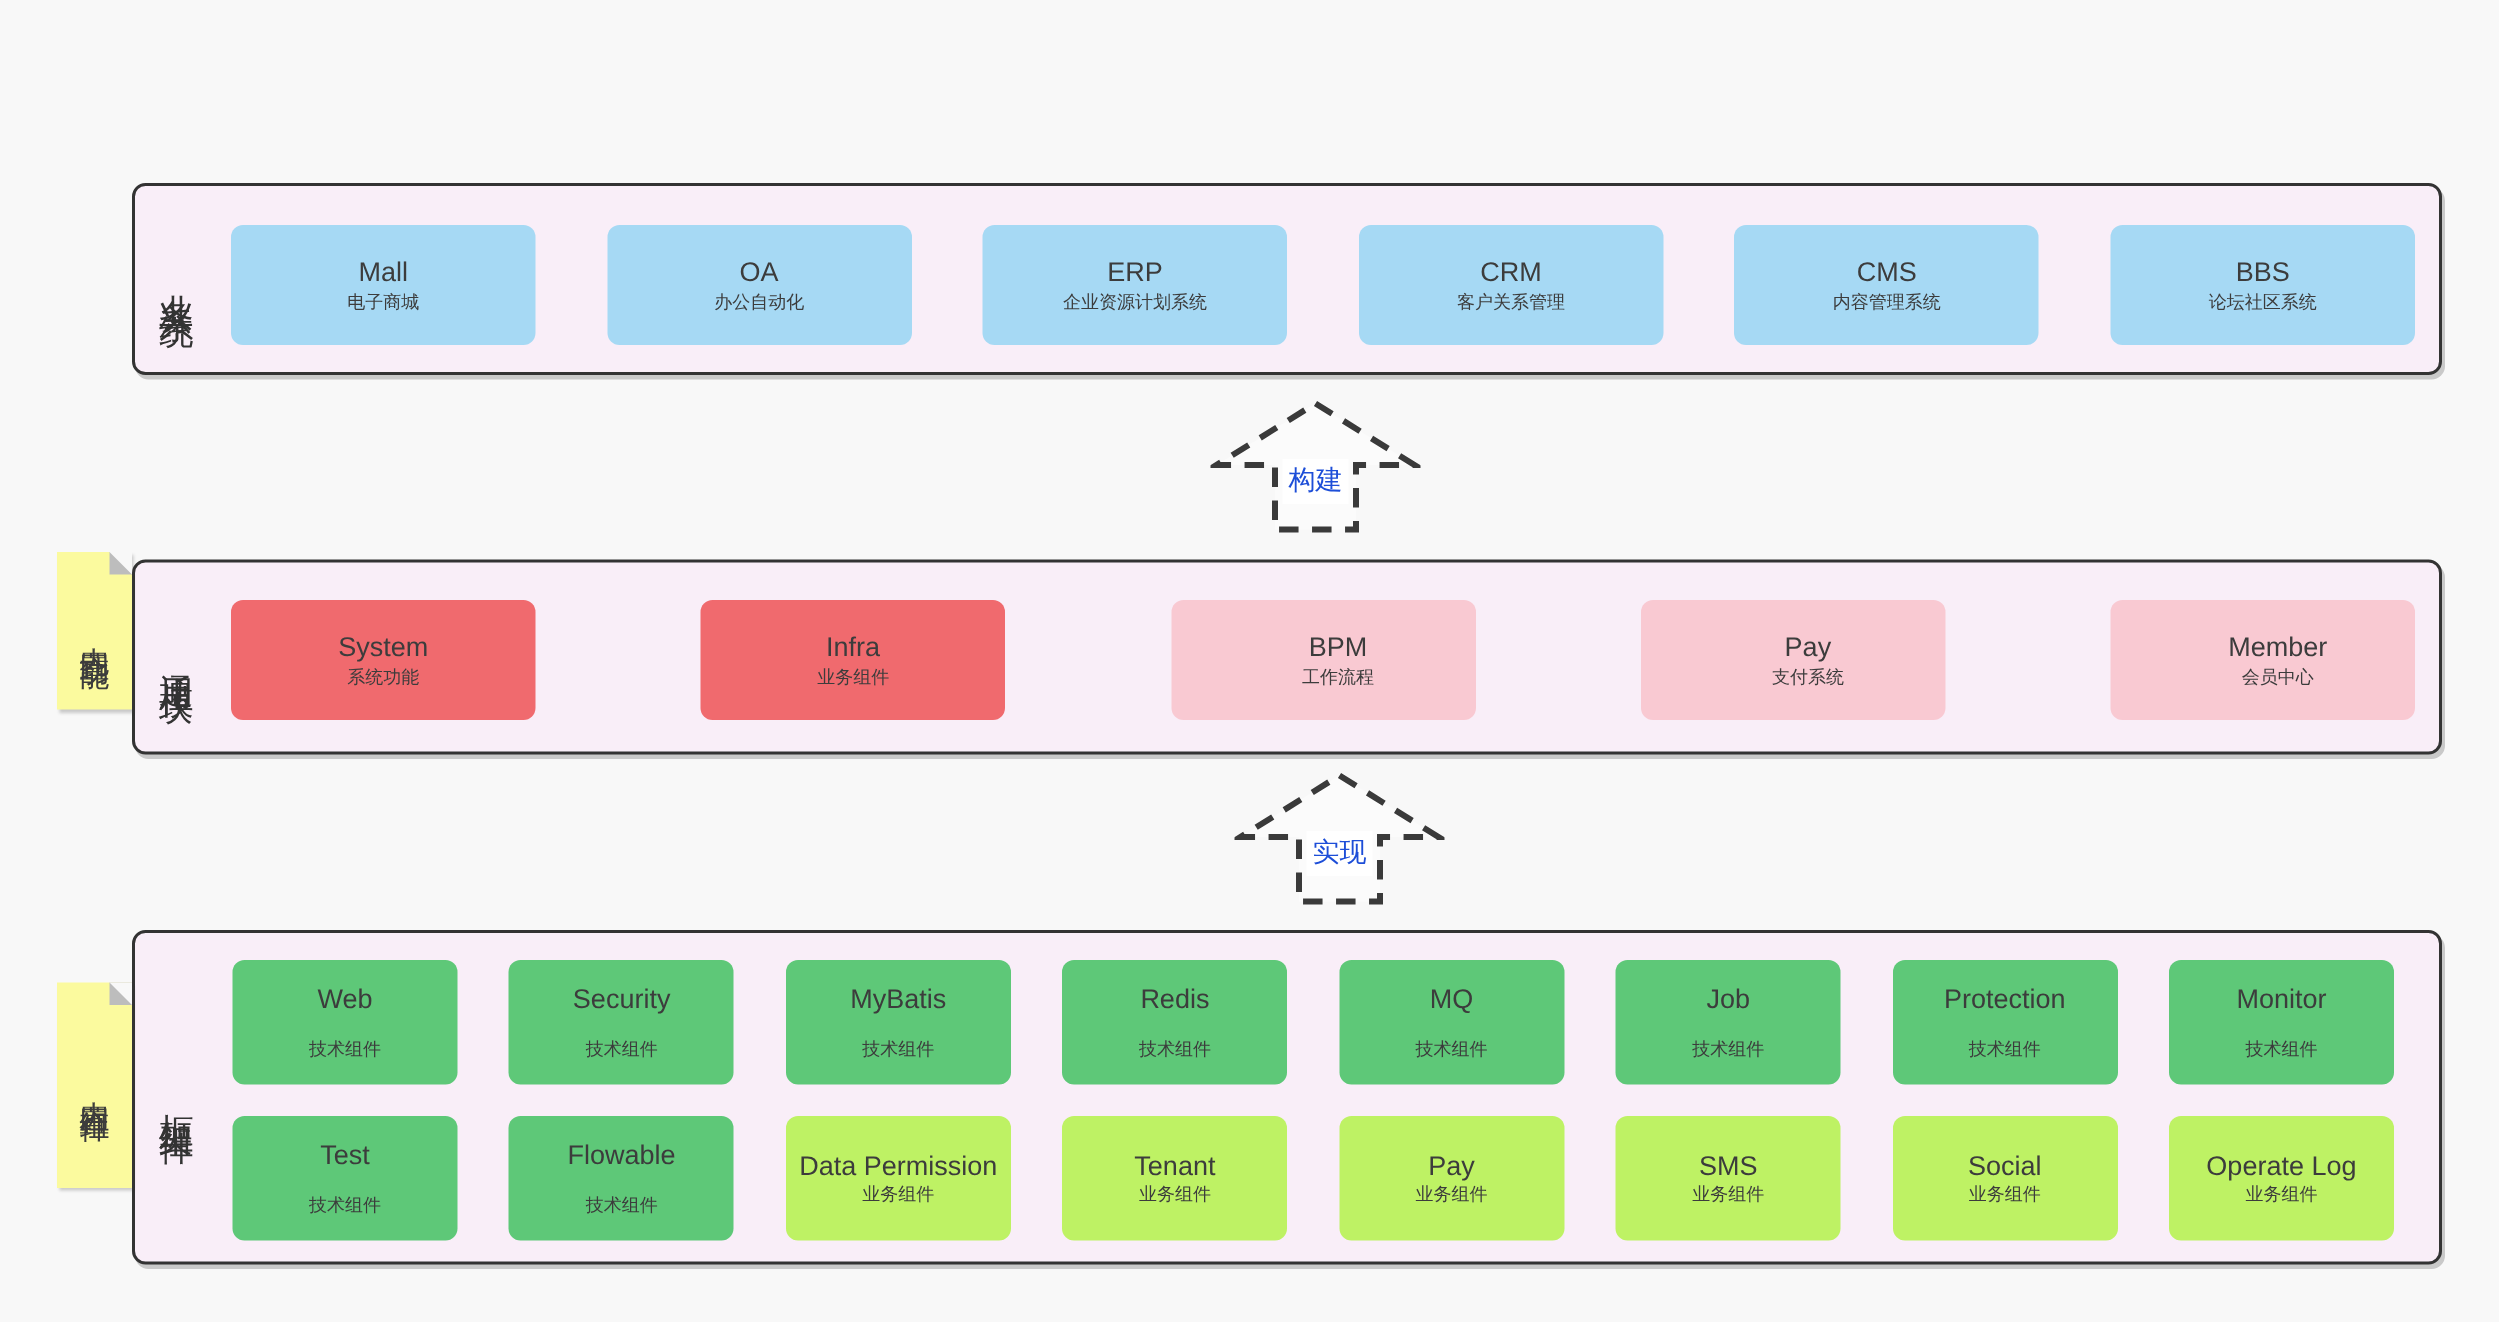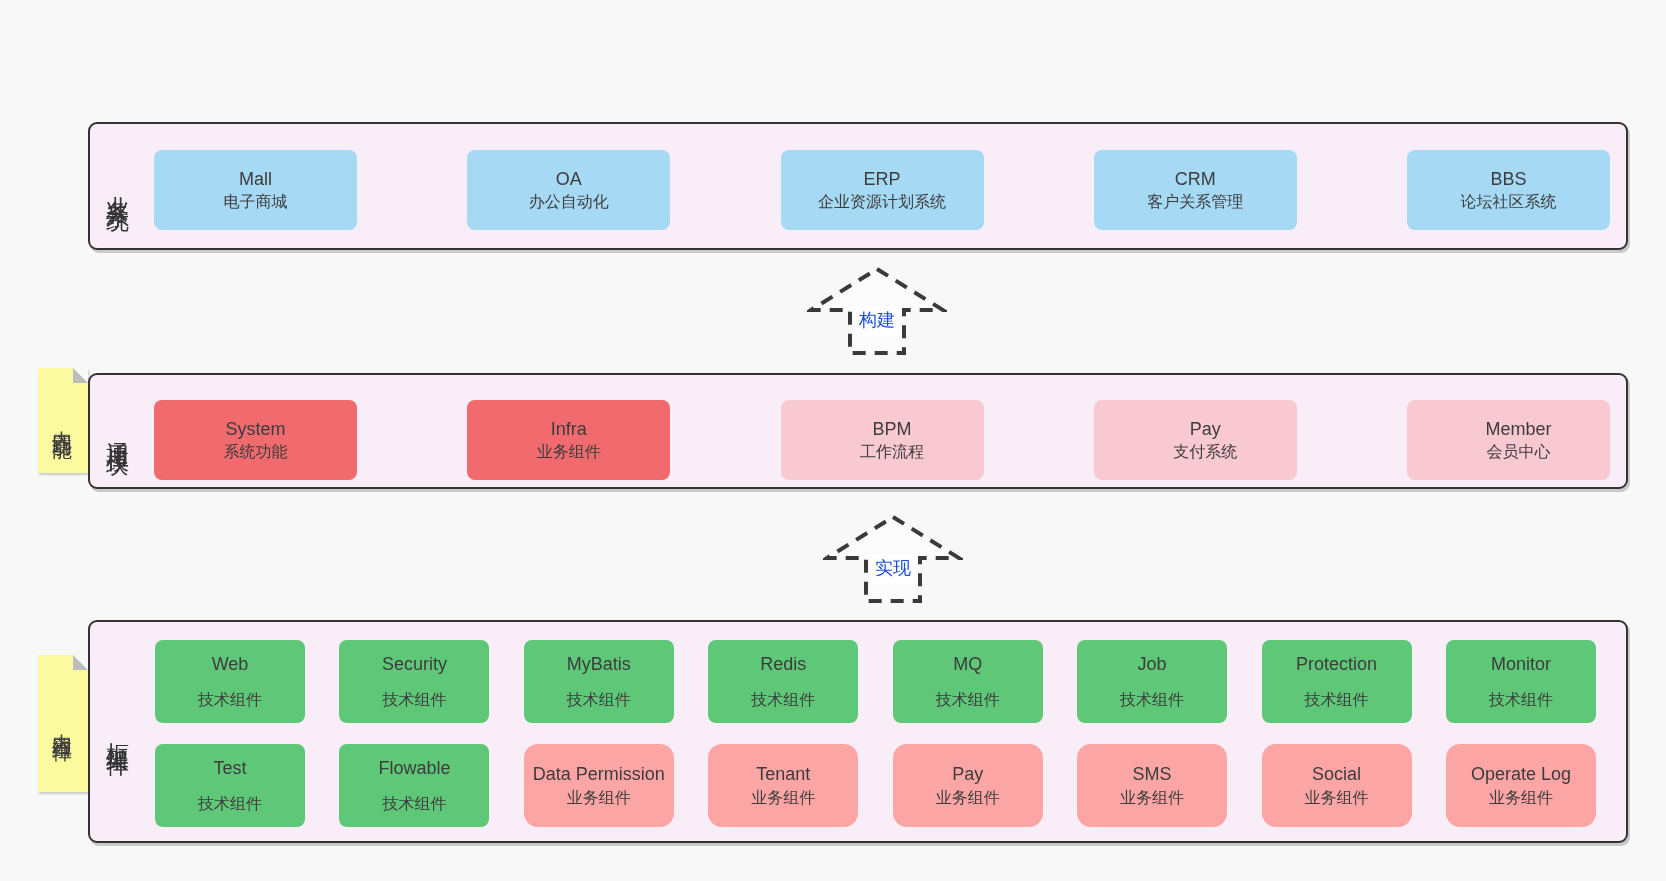--- a/index.html
+++ b/index.html
@@ -7,21 +7,21 @@
     width:1666px; height:881px; position:relative; overflow:hidden;
     background:#f8f8f8; color:#3c3c3c;
     font-family:"Liberation Sans","DejaVu Sans",sans-serif;
   }
   .band {
     position:absolute; left:88px; width:1540px; box-sizing:border-box;
     background:#f9eef8; border:2px solid #333333; border-radius:9px;
     box-shadow:2px 3px 0 rgba(60,60,60,0.25);
   }
   #band-business  { top:122px; height:128px; }
-  #band-modules   { top:373px; height:116px; }
+  #band-modules   { top:373px; height:130px; }
   #band-framework { top:620px; height:223px; }
 
   .band-label {
     position:absolute; left:13px; top:50%; transform:translateY(-50%);
     writing-mode:vertical-rl; text-orientation:upright;
     font-size:23px; letter-spacing:4px; color:#333; white-space:nowrap;
   }
 
   .box-row {
     position:absolute; display:flex; justify-content:space-between;
@@ -31,29 +31,29 @@
   .row-eight { left:65px; right:30px; height:83px; }
   .row-eight.r1 { top:18px; }
   .row-eight.r2 { top:122px; }
 
   .box {
     box-sizing:border-box; border-radius:8px;
     display:flex; flex-direction:column; align-items:center; justify-content:center;
     text-align:center; line-height:1.32; padding:2px 4px;
   }
   .box .en { font-size:18px; }
-  .box .zh { font-size:16px; }
+  .box .zh { font-size:12px; }
   .w203 { width:203px; }
   .w150 { width:150px; }
 
   .blue        { background:#a6d9f4; }
   .red         { background:#f06a6e; }
   .pink        { background:#f9c9d2;padding-left:24px; }
   .green       { background:#5ec878;gap:13px; }
-  .light-green { background:#fca5a5;border-radius:14px; }
+  .light-green { background:#bef264; }
 
   .sticky {
     position:absolute; left:38px; width:50px; box-sizing:border-box;
     background:#fbfa9e; z-index:3;
     display:flex; align-items:center; justify-content:center;
     box-shadow:1px 2px 2px rgba(60,60,60,0.25);
   }
   #sticky-features   { top:368px; height:105px; }
   #sticky-components { top:655px; height:137px; }
   .sticky::before {
@@ -92,20 +92,24 @@
     </div>
     <div class="box blue w203">
       <span class="en">ERP</span>
       <span class="zh">企业资源计划系统</span>
     </div>
     <div class="box blue w203">
       <span class="en">CRM</span>
       <span class="zh">客户关系管理</span>
     </div>
     <div class="box blue w203">
+      <span class="en">CMS</span>
+      <span class="zh">内容管理系统</span>
+    </div>
+    <div class="box blue w203">
       <span class="en">BBS</span>
       <span class="zh">论坛社区系统</span>
     </div>
   </div>
 </section>
 
 <div class="arrow" id="arrow-build">
   <svg width="140" height="92" viewBox="0 0 140 92">
     <polygon points="70,4 136,45 97,45 97,88 43,88 43,45 4,45" fill="#fbfbfb" stroke="#3a3a3a" stroke-width="4" stroke-dasharray="13 9"></polygon>
   </svg>

